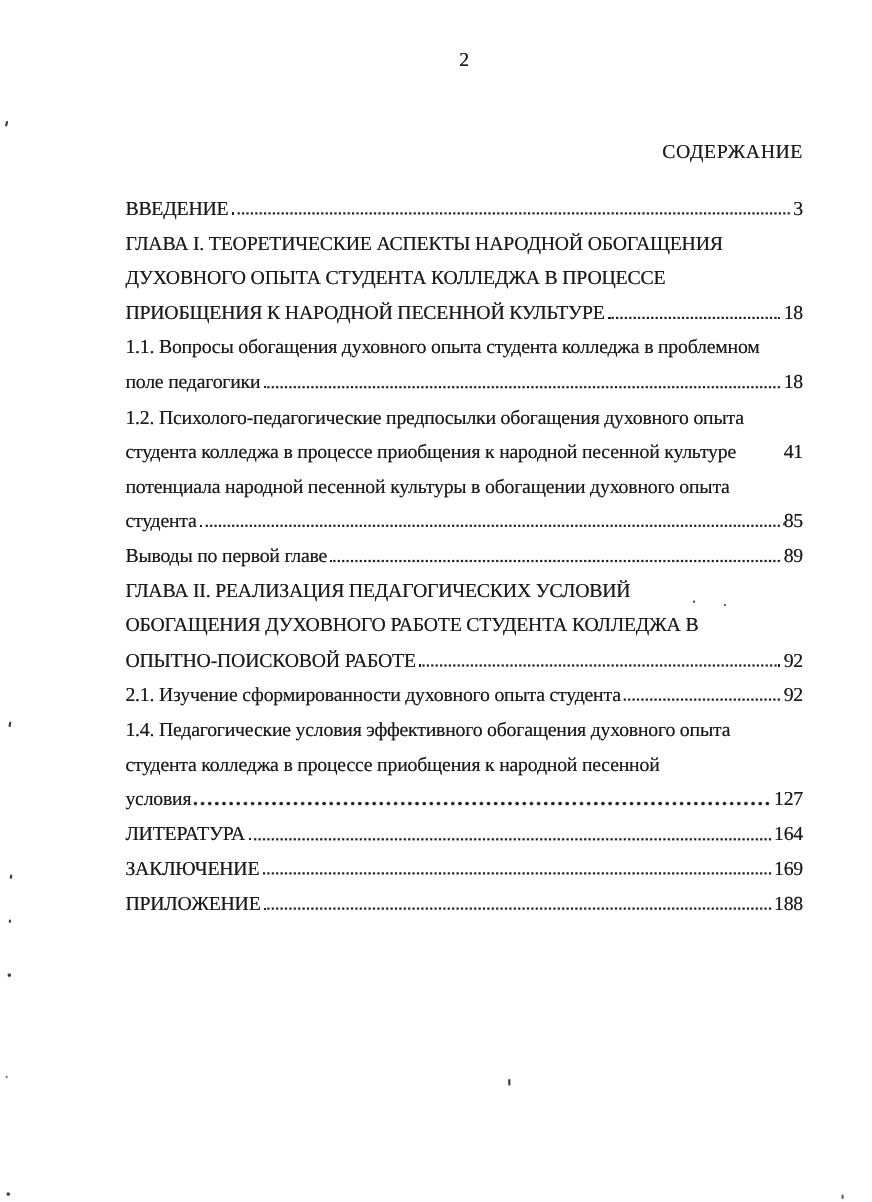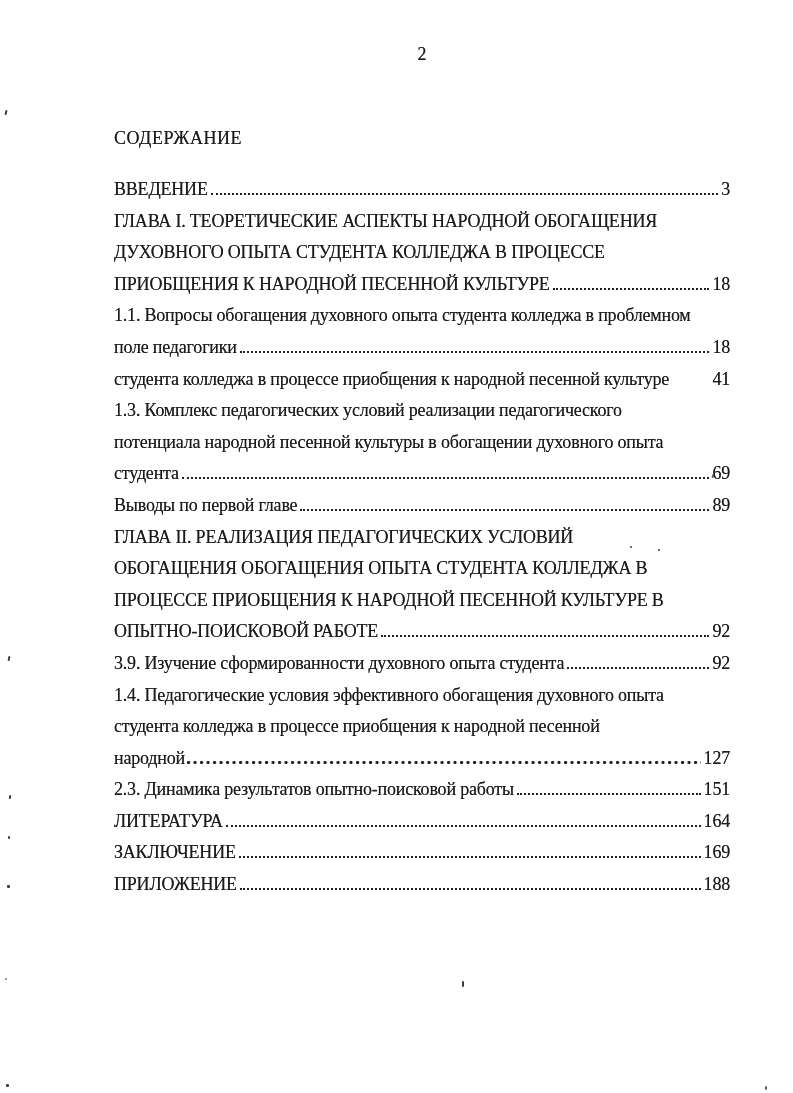--- a/index.html
+++ b/index.html
@@ -11,21 +11,21 @@
     font-family:"Liberation Serif", serif;
     color:#1b1b1b;
     text-shadow:0 0 0.5px rgba(10,10,10,0.65);
   }
   .page-number {
     position:absolute; top:44px; left:114px; width:616px;
     text-align:center; font-size:18px;
   }
   .doc-title {
     position:absolute; top:128px; left:114px; width:616px;
-    text-align:left; font-size:18px; letter-spacing:0.5px;
+    text-align:right; font-size:18px; letter-spacing:0.5px;
   }
   .toc {
     position:absolute; top:174px; left:114px; width:616px;font-family:Liberation Serif, serif;
   }
   .toc-line {
     display:flex; align-items:baseline;
     height:31.6px; line-height:31.6px;
     font-size:18px; letter-spacing:-0.2px;
   }
   .toc-text { white-space:nowrap; flex:0 0 auto; }
@@ -88,74 +88,66 @@
       </div>
       <div class="toc-line">
         <span class="toc-text">1.1. Вопросы обогащения духовного опыта студента колледжа в проблемном</span>
       </div>
       <div class="toc-line">
         <span class="toc-text">поле педагогики</span>
         <span class="leader dots"></span>
         <span class="toc-pageno">18</span>
       </div>
       <div class="toc-line">
+        <span class="toc-text">1.2. Психолого-педагогические предпосылки обогащения духовного опыта</span>
+      </div>
+      <div class="toc-line">
         <span class="toc-text">студента колледжа в процессе приобщения к народной песенной культуре</span>
         <span class="leader space"></span>
         <span class="toc-pageno">41</span>
-      </div>
-      <div class="toc-line">
-        <span class="toc-text">1.3. Комплекс педагогических условий реализации педагогического</span>
       </div>
       <div class="toc-line">
         <span class="toc-text">потенциала народной песенной культуры в обогащении духовного опыта</span>
       </div>
       <div class="toc-line">
         <span class="toc-text">студента</span>
         <span class="leader dots"></span>
-        <span class="toc-pageno">69</span>
+        <span class="toc-pageno">85</span>
       </div>
       <div class="toc-line">
         <span class="toc-text">Выводы по первой главе</span>
         <span class="leader dots"></span>
         <span class="toc-pageno">89</span>
       </div>
       <div class="toc-line">
         <span class="toc-text">ГЛАВА II. РЕАЛИЗАЦИЯ ПЕДАГОГИЧЕСКИХ УСЛОВИЙ</span>
       </div>
       <div class="toc-line">
-        <span class="toc-text">ОБОГАЩЕНИЯ ОБОГАЩЕНИЯ ОПЫТА СТУДЕНТА КОЛЛЕДЖА В</span>
-      </div>
-      <div class="toc-line">
-        <span class="toc-text">ПРОЦЕССЕ ПРИОБЩЕНИЯ К НАРОДНОЙ ПЕСЕННОЙ КУЛЬТУРЕ В</span>
+        <span class="toc-text">ОБОГАЩЕНИЯ ДУХОВНОГО РАБОТЕ СТУДЕНТА КОЛЛЕДЖА В</span>
       </div>
       <div class="toc-line">
         <span class="toc-text">ОПЫТНО-ПОИСКОВОЙ РАБОТЕ</span>
         <span class="leader dots"></span>
         <span class="toc-pageno">92</span>
       </div>
       <div class="toc-line">
-        <span class="toc-text">3.9. Изучение сформированности духовного опыта студента</span>
+        <span class="toc-text">2.1. Изучение сформированности духовного опыта студента</span>
         <span class="leader dots"></span>
         <span class="toc-pageno">92</span>
       </div>
       <div class="toc-line">
         <span class="toc-text">1.4. Педагогические условия эффективного обогащения духовного опыта</span>
       </div>
       <div class="toc-line">
         <span class="toc-text">студента колледжа в процессе приобщения к народной песенной</span>
       </div>
       <div class="toc-line">
-        <span class="toc-text">народной</span>
+        <span class="toc-text">условия</span>
         <span class="leader ellipsis"></span>
         <span class="toc-pageno">127</span>
-      </div>
-      <div class="toc-line">
-        <span class="toc-text">2.3. Динамика результатов опытно-поисковой работы</span>
-        <span class="leader dots"></span>
-        <span class="toc-pageno">151</span>
       </div>
       <div class="toc-line">
         <span class="toc-text">ЛИТЕРАТУРА</span>
         <span class="leader dots"></span>
         <span class="toc-pageno">164</span>
       </div>
       <div class="toc-line">
         <span class="toc-text">ЗАКЛЮЧЕНИЕ</span>
         <span class="leader dots"></span>
         <span class="toc-pageno">169</span>

